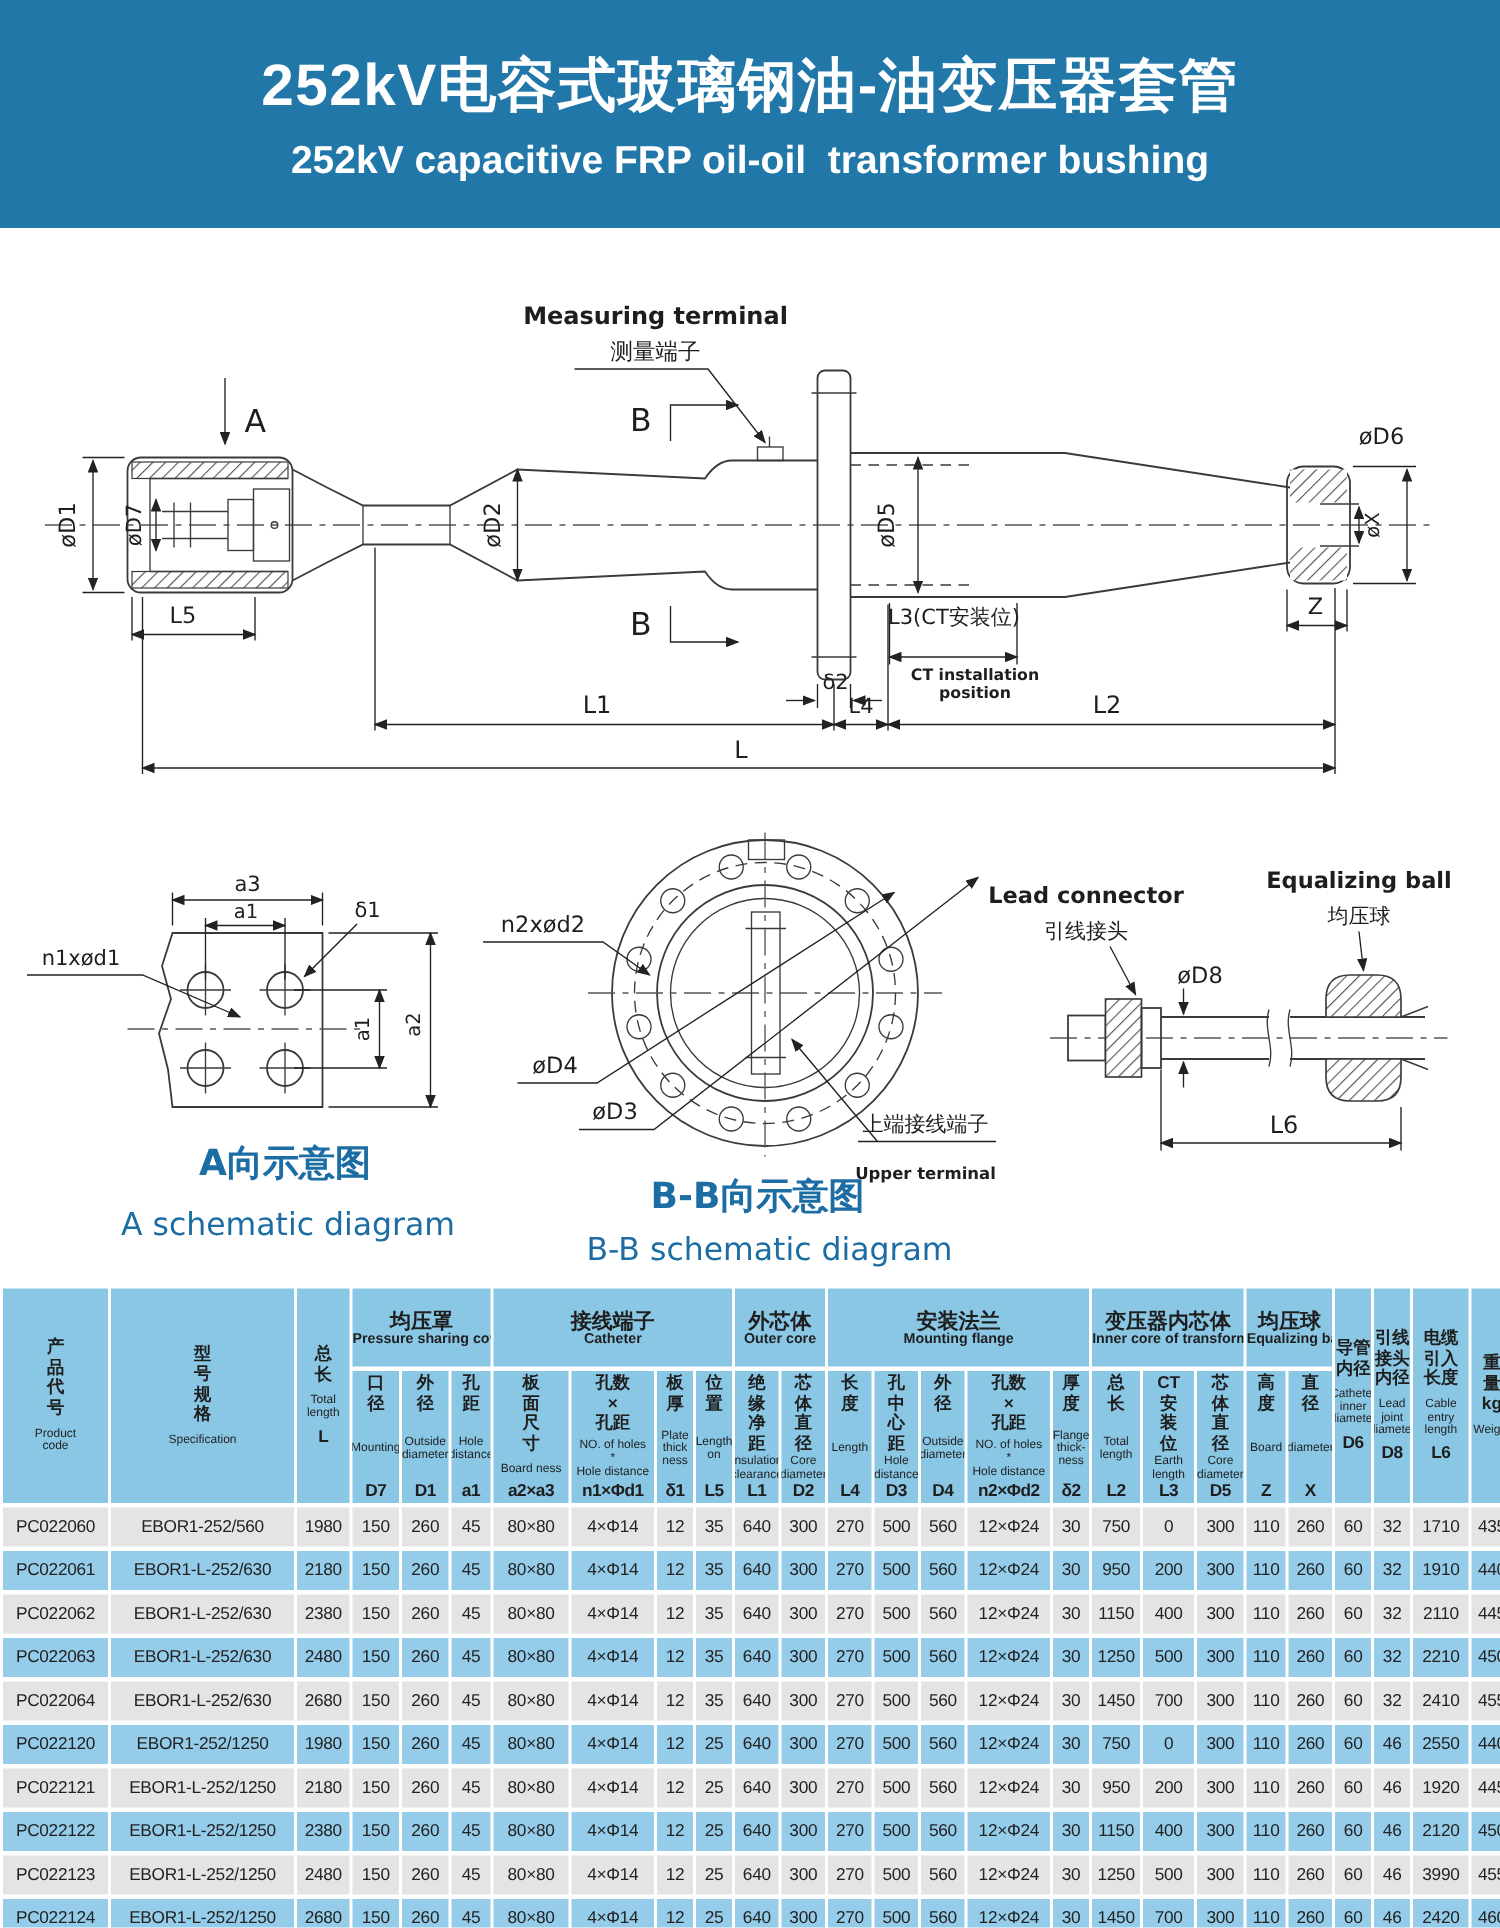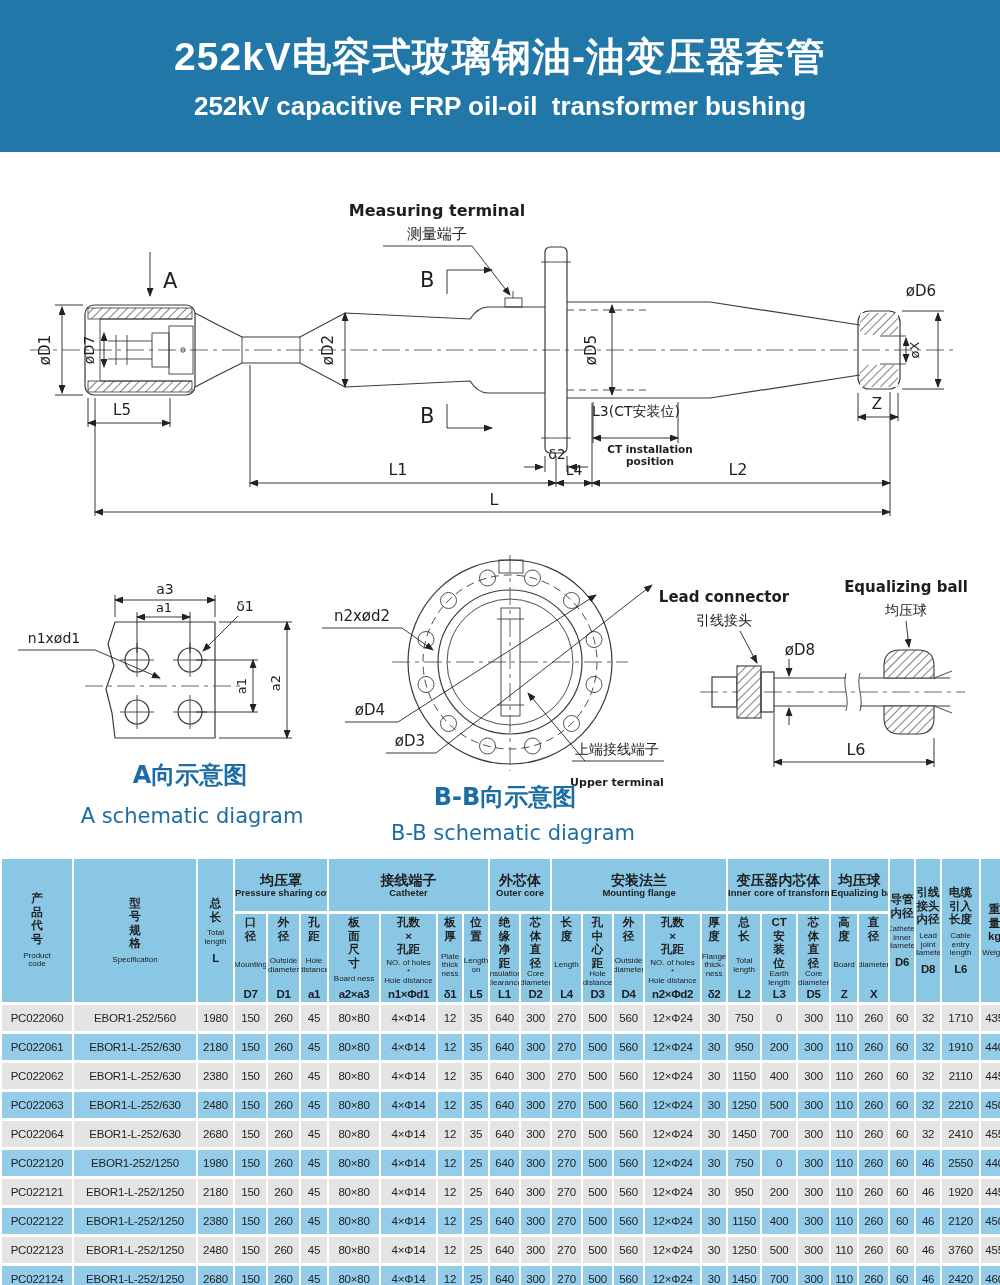--- a/index.html
+++ b/index.html
@@ -802,21 +802,21 @@
         <td>560</td>
         <td>12×Φ24</td>
         <td>30</td>
         <td>1250</td>
         <td>500</td>
         <td>300</td>
         <td>110</td>
         <td>260</td>
         <td>60</td>
         <td>46</td>
-        <td>3760</td>
+        <td>3990</td>
         <td>455</td>
       </tr>
       <tr class="blue">
         <td>PC022124</td>
         <td>EBOR1-L-252/1250</td>
         <td>2680</td>
         <td>150</td>
         <td>260</td>
         <td>45</td>
         <td>80×80</td>

